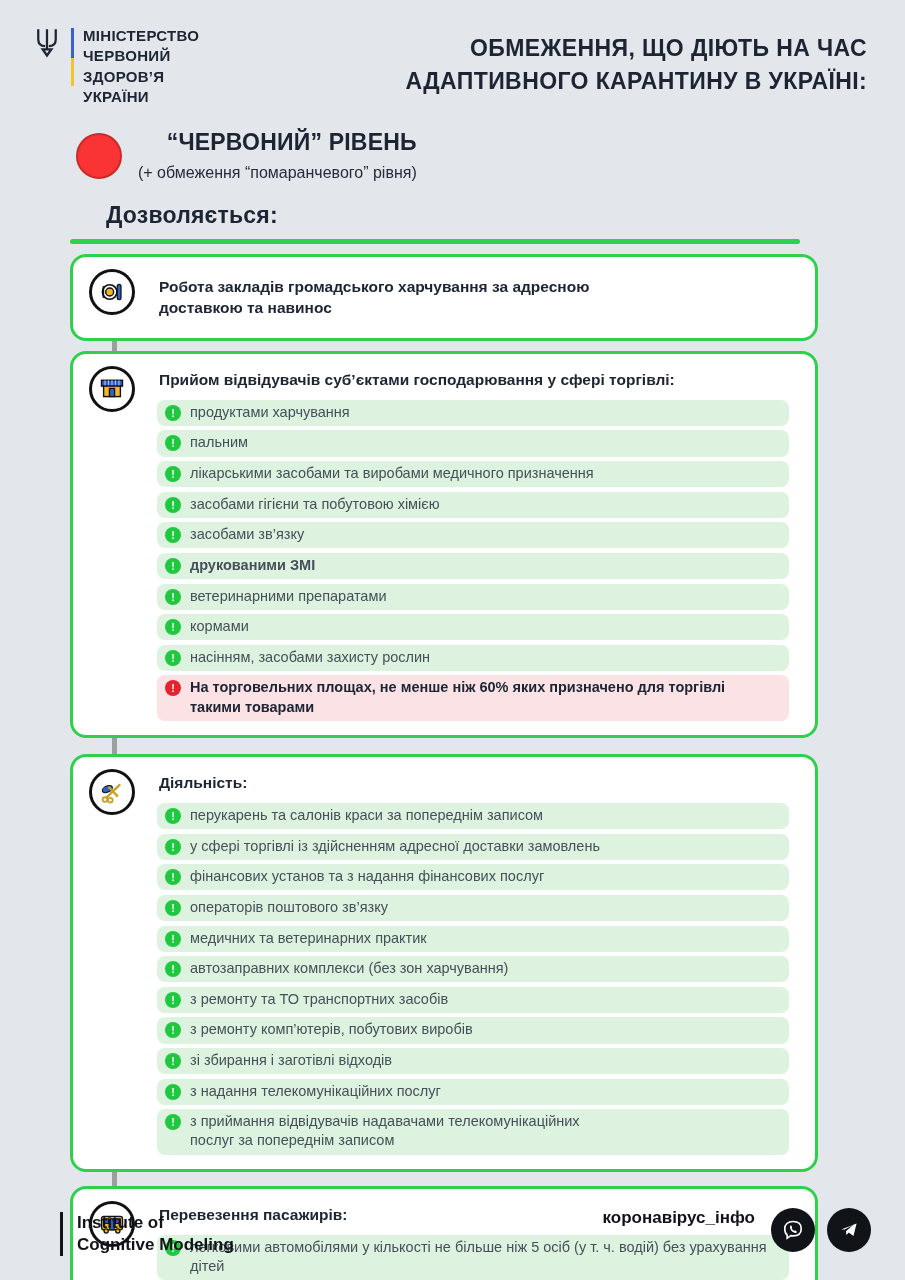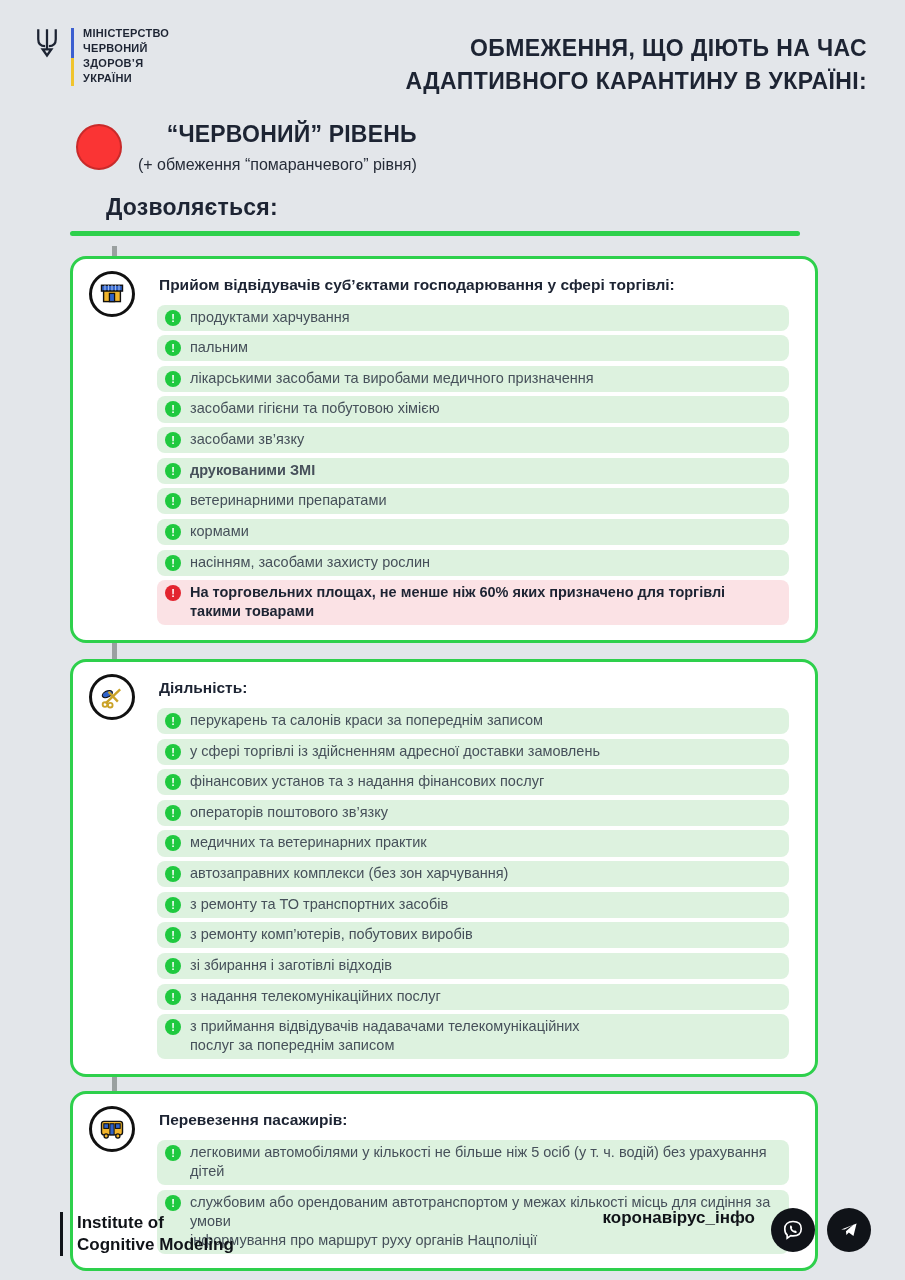--- a/index.html
+++ b/index.html
@@ -9,21 +9,21 @@
     --red:#fa3434; --blue:#2f62c9; --gold:#f2b52b;
   }
   *{margin:0;padding:0;box-sizing:border-box;}
   html,body{width:905px;}
   body{height:1280px;background:var(--bg);font-family:"Liberation Sans",sans-serif;position:relative;overflow:hidden;}
 
   
   .header{display:flex;justify-content:space-between;align-items:flex-start;padding:26px 38px 0 32px;}
   .logo{display:flex;gap:9px;align-items:flex-start;}
   .logo .divider{width:3px;height:58px;background:linear-gradient(#3c5fd0 0 52%,#f0c42e 52% 100%);margin-top:2px;}
-  .ministry{font-size:11px;font-weight:bold;color:var(--navy);line-height:1.35;letter-spacing:.3px;}
+  .ministry{font-size:15px;font-weight:bold;color:var(--navy);line-height:1.35;letter-spacing:.3px;}
   .main-title{text-align:right;font-size:23px;font-weight:800;color:var(--navy);line-height:1.45;letter-spacing:.4px;margin-top:6px;}
 
   
   .level{display:flex;align-items:center;gap:16px;margin:22px 0 0 76px;}
   .level-circle{width:46px;height:46px;border-radius:50%;background:var(--red);border:2px solid #c92a2a;flex-shrink:0;}
   .level-name{font-size:23px;font-weight:800;color:var(--navy);letter-spacing:.2px;text-align:right;}
   .level-note{font-size:16px;color:#262c38;margin-top:8px;}
   .allowed{margin:20px 0 0 106px;font-size:23px;font-weight:800;color:var(--navy);letter-spacing:.2px;}
   .allowed-bar{margin:10px 0 0 70px;width:730px;height:5px;border-radius:3px;background:var(--green);}
 
@@ -74,20 +74,32 @@
   <div>
     <div class="level-name">“ЧЕРВОНИЙ” РІВЕНЬ</div>
     <div class="level-note">(+ обмеження “помаранчевого” рівня)</div>
   </div>
 </div>
 <div class="allowed">Дозволяється:</div>
 <div class="allowed-bar"></div>
 
 <div class="cards">
 
+  <div class="card card1">
+    <div class="card-icon">
+      <svg width="28" height="28" viewBox="0 0 24 24">
+        <circle cx="10" cy="12" r="6.2" fill="#fff" stroke="#111" stroke-width="1.4"></circle>
+        <circle cx="10" cy="12" r="3.4" fill="#f2b52b" stroke="#111" stroke-width="1.2"></circle>
+        <path d="M4.6 7v10" stroke="#111" stroke-width="1.4"></path>
+        <rect x="16.5" y="5.5" width="3.2" height="13" rx="1.6" fill="#2f62c9" stroke="#111" stroke-width="1.1"></rect>
+      </svg>
+    </div>
+    <div class="card-title">Робота закладів громадського харчування за адресною доставкою та навинос</div>
+    <div class="items"></div>
+  </div>
 
   <div class="connector" style="height:10px;"></div>
 
   <div class="card">
     <div class="card-icon">
       <svg width="28" height="28" viewBox="0 0 24 24">
         <rect x="3" y="4.5" width="18" height="5" fill="#2f62c9" stroke="#111" stroke-width="1.2"></rect>
         <path d="M6 4.5v5M9 4.5v5M12 4.5v5M15 4.5v5M18 4.5v5" stroke="#9db9ef" stroke-width="1"></path>
         <rect x="4.8" y="9.5" width="14.4" height="9" fill="#f2b52b" stroke="#111" stroke-width="1.2"></rect>
         <rect x="9.8" y="11.5" width="4.4" height="7" fill="#2f62c9" stroke="#111" stroke-width="1.1"></rect>

